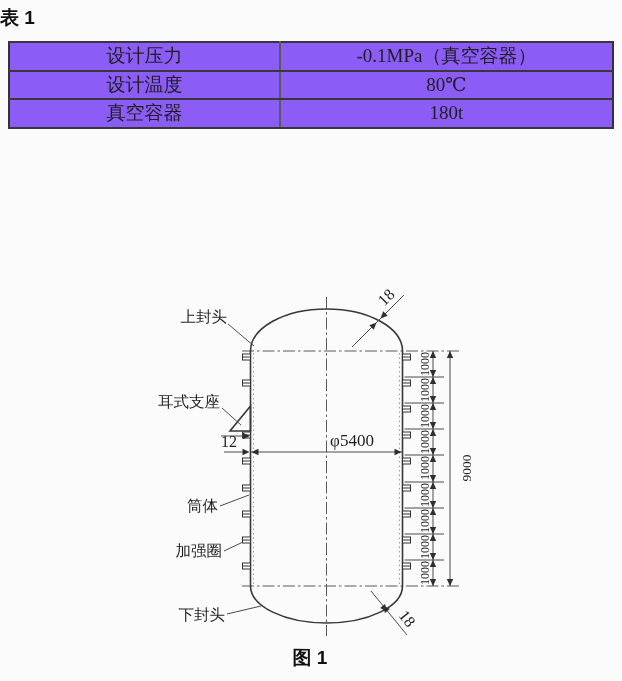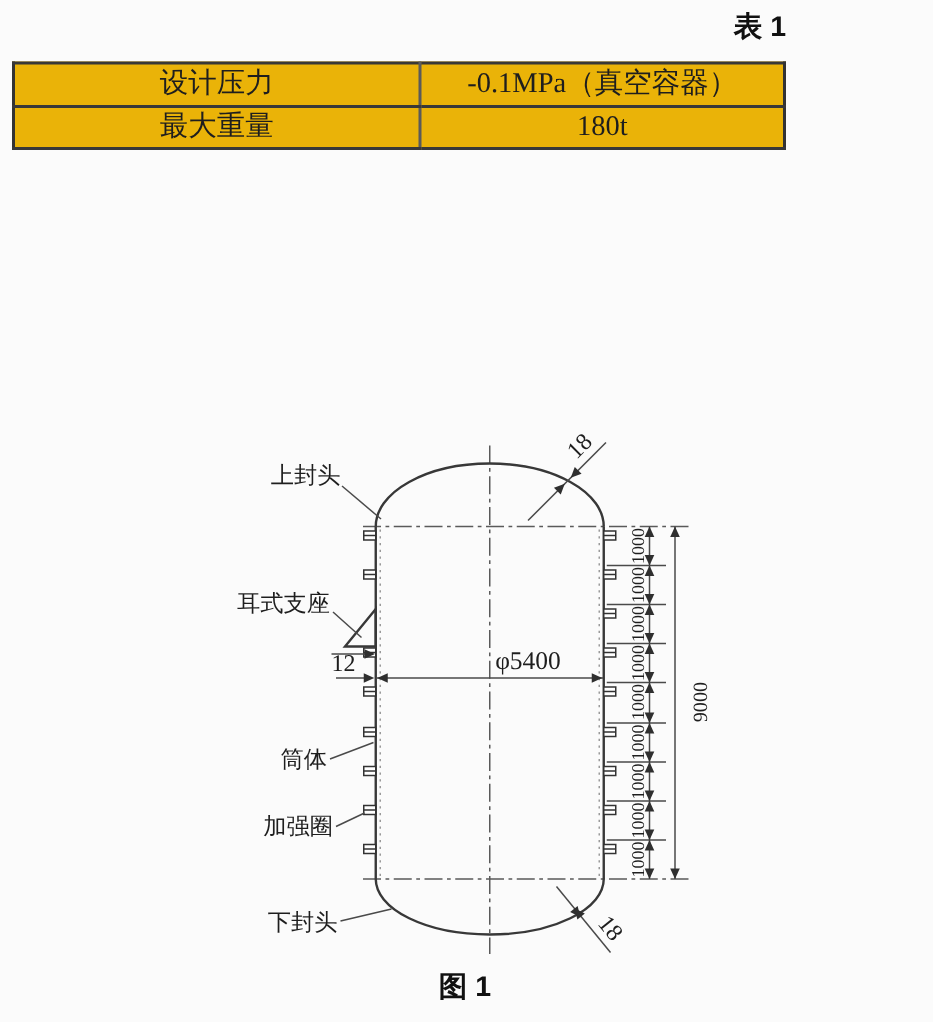--- a/index.html
+++ b/index.html
@@ -1,21 +1,21 @@
 <!DOCTYPE html>
 <html><head>
 <meta charset="utf-8">
 <style>
   html,body{margin:0;padding:0;}
   .page{position:relative;width:622px;height:681px;background:#fbfbfb;overflow:hidden;
         font-family:"Liberation Serif","DejaVu Serif",serif;color:#1e1e1e;}
-  .table-title{position:absolute;top:5px;left:0;width:524px;text-align:right;
+  .table-title{position:absolute;top:5px;left:0;width:524px;text-align:left;
         font-family:"Liberation Sans","DejaVu Sans",sans-serif;font-weight:700;font-size:19px;color:#111;}
-  table.spec{position:absolute;top:41px;left:8px;width:516px;border-collapse:collapse;
-        table-layout:fixed;background:#eab308;}
+  table.spec{position:absolute;top:41px;left:8px;width:606px;border-collapse:collapse;
+        table-layout:fixed;background:#8b5cf6;}
   table.spec td{border-top:2px solid #383838;border-bottom:2px solid #383838;
         height:26.6px;padding:0;text-align:center;vertical-align:middle;
         font-size:19px;line-height:26px;white-space:nowrap;}
   td.lbl{width:269px;border-left:2px solid #333;border-right:2px solid #5a5a5a;}
   td.val{border-right:2px solid #333;margin-left:20px;}
   svg.figure{position:absolute;top:240px;left:0;}
   .main{stroke:#383838;stroke-width:1.6;fill:none;}
   .thin{stroke:#4a4a4a;stroke-width:1;fill:none;}
   .cl{stroke:#5a5a5a;stroke-width:1;fill:none;stroke-dasharray:12 3 2.5 3;}
   .dot{stroke:#9a9a9a;stroke-width:1;fill:none;stroke-dasharray:1.5 3;}
@@ -37,21 +37,25 @@
 
   <div class="table-title">表 1</div>
 
   <table class="spec">
     <tbody>
       <tr>
         <td class="lbl">设计压力</td>
         <td class="val">-0.1MPa（真空容器）</td>
       </tr>
       <tr>
-        <td class="lbl">最大重量</td>
+        <td class="lbl">设计温度</td>
+        <td class="val">80℃</td>
+      </tr>
+      <tr>
+        <td class="lbl">真空容器</td>
         <td class="val">180t</td>
       </tr>
     </tbody>
   </table>
 
   <svg class="figure" width="622" height="441" viewBox="0 0 622 441">
     <defs>
       <g id="lug">
           <rect x="0" y="-3" width="8" height="6"></rect>
           <line x1="0" y1="0" x2="8" y2="0"></line>

